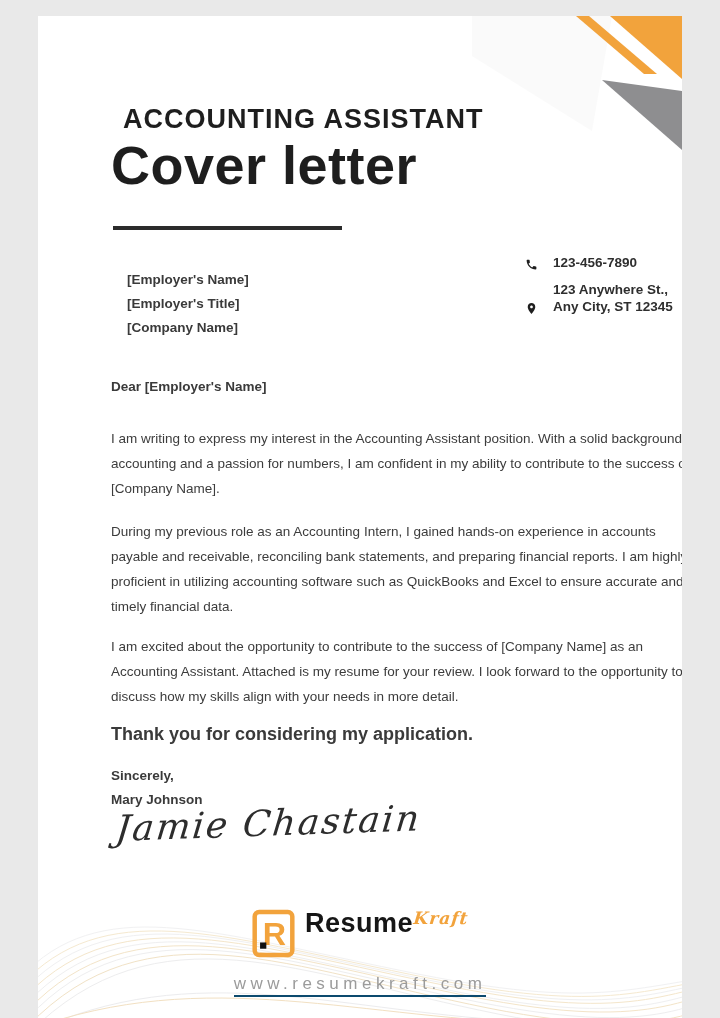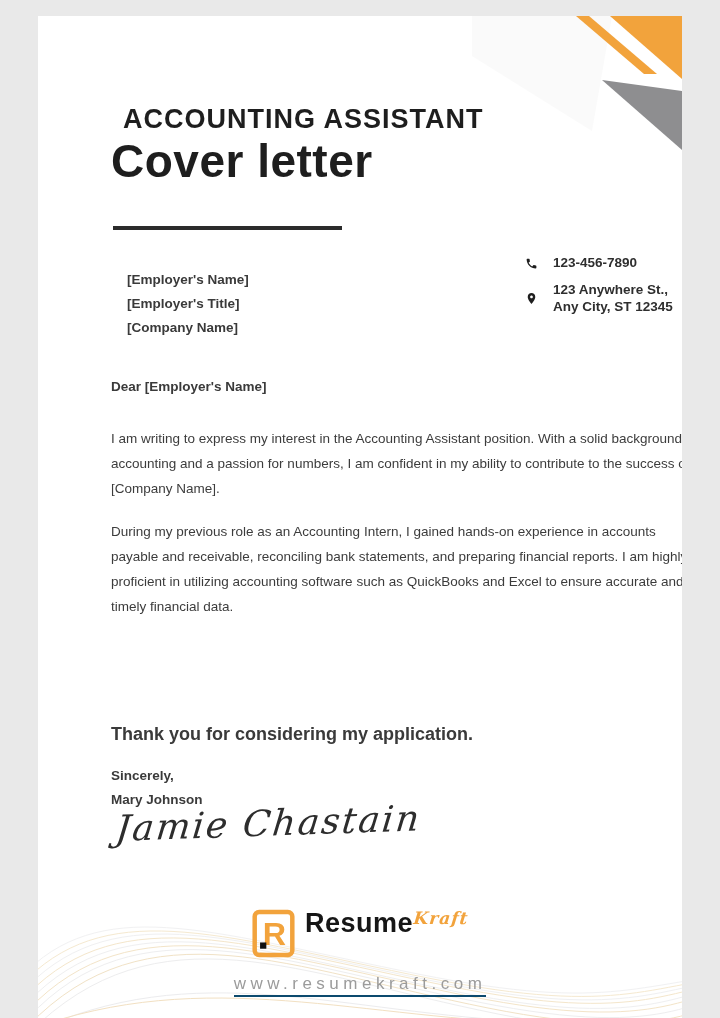--- a/index.html
+++ b/index.html
@@ -23,36 +23,36 @@
   
   .corner-decor{position:absolute;top:0;right:0;width:210px;height:180px;}
   
   .title-small{
     position:absolute;left:85px;top:88px;
     font-size:27px;font-weight:700;letter-spacing:1px;
     color:var(--text-dark);
   }
   .title-large{
     position:absolute;left:73px;top:118px;
-    font-size:46px;font-weight:800;letter-spacing:0.5px;
+    font-size:54px;font-weight:800;letter-spacing:0.5px;
     color:var(--text-dark);
   }
   .title-rule{
     position:absolute;left:75px;top:210px;
     width:229px;height:4px;background:#2b2b2b;
   }
   
   .recipient{
     position:absolute;left:89px;top:252px;
     font-size:13.5px;font-weight:700;color:#3a3a3a;
     line-height:24px;
   }
   
   .contact{position:absolute;left:487px;top:238px;font-size:13.5px;font-weight:700;color:#2e2e2e;}
-  .contact-row{display:flex;align-items:center;margin-bottom:10px;}
+  .contact-row{display:flex;align-items:flex-end;margin-bottom:10px;}
   .contact-row .cicon{width:13px;height:13px;margin-right:15px;margin-top:1px;flex:0 0 13px;}
   .contact-row .cicon svg{display:block;width:13px;height:13px;fill:#1e1e1e;}
   .contact-text{line-height:17px;}
   
   .salutation{position:absolute;left:73px;top:363px;font-size:13.5px;font-weight:600;color:#3a3a3a;}
   .para{position:absolute;left:73px;width:586px;font-size:13.5px;line-height:25px;color:#3c3c3c;font-weight:500;}
   .p1{top:410px;}
   .p2{top:503px;}
   .p3{top:618px;}
   .thanks{position:absolute;left:73px;top:708px;font-size:18px;font-weight:600;color:#3a3a3a;}
@@ -129,20 +129,21 @@
       <span class="contact-text">
         <span>123 Anywhere St.,</span><br>
         <span>Any City, ST 12345</span>
       </span>
     </div>
   </div>
 
   <div class="salutation">Dear [Employer's Name]</div>
   <p class="para p2">During my previous role as an Accounting Intern, I gained hands-on experience in accounts payable and receivable, reconciling bank statements, and preparing financial reports. I am highly proficient in utilizing accounting software such as QuickBooks and Excel to ensure accurate and timely financial data.</p>
   <p class="para p1">I am writing to express my interest in the Accounting Assistant position. With a solid background in accounting and a passion for numbers, I am confident in my ability to contribute to the success of [Company Name].</p>
+  <p class="para p3">I am excited about the opportunity to contribute to the success of [Company Name] as an Accounting Assistant. Attached is my resume for your review. I look forward to the opportunity to discuss how my skills align with your needs in more detail.</p>
   <div class="thanks">Thank you for considering my application.</div>
   <div class="closing">Sincerely,</div>
   <div class="sender">Mary Johnson</div>
   <div class="signature">Jamie Chastain</div>
 
   <svg class="wave-decor" viewBox="0 0 720 140" xmlns="http://www.w3.org/2000/svg" aria-hidden="true">
     <g fill="none" stroke-width="1">
       <path d="M-10,140 C120,10 260,80 460,120 S680,110 730,95" stroke="#ededee"></path>
       <path d="M-10,132 C110,8 250,74 450,114 S670,104 730,90" stroke="#f1e2c6"></path>
       <path d="M-10,124 C100,6 240,68 440,108 S660,100 730,86" stroke="#eeeeef"></path>

